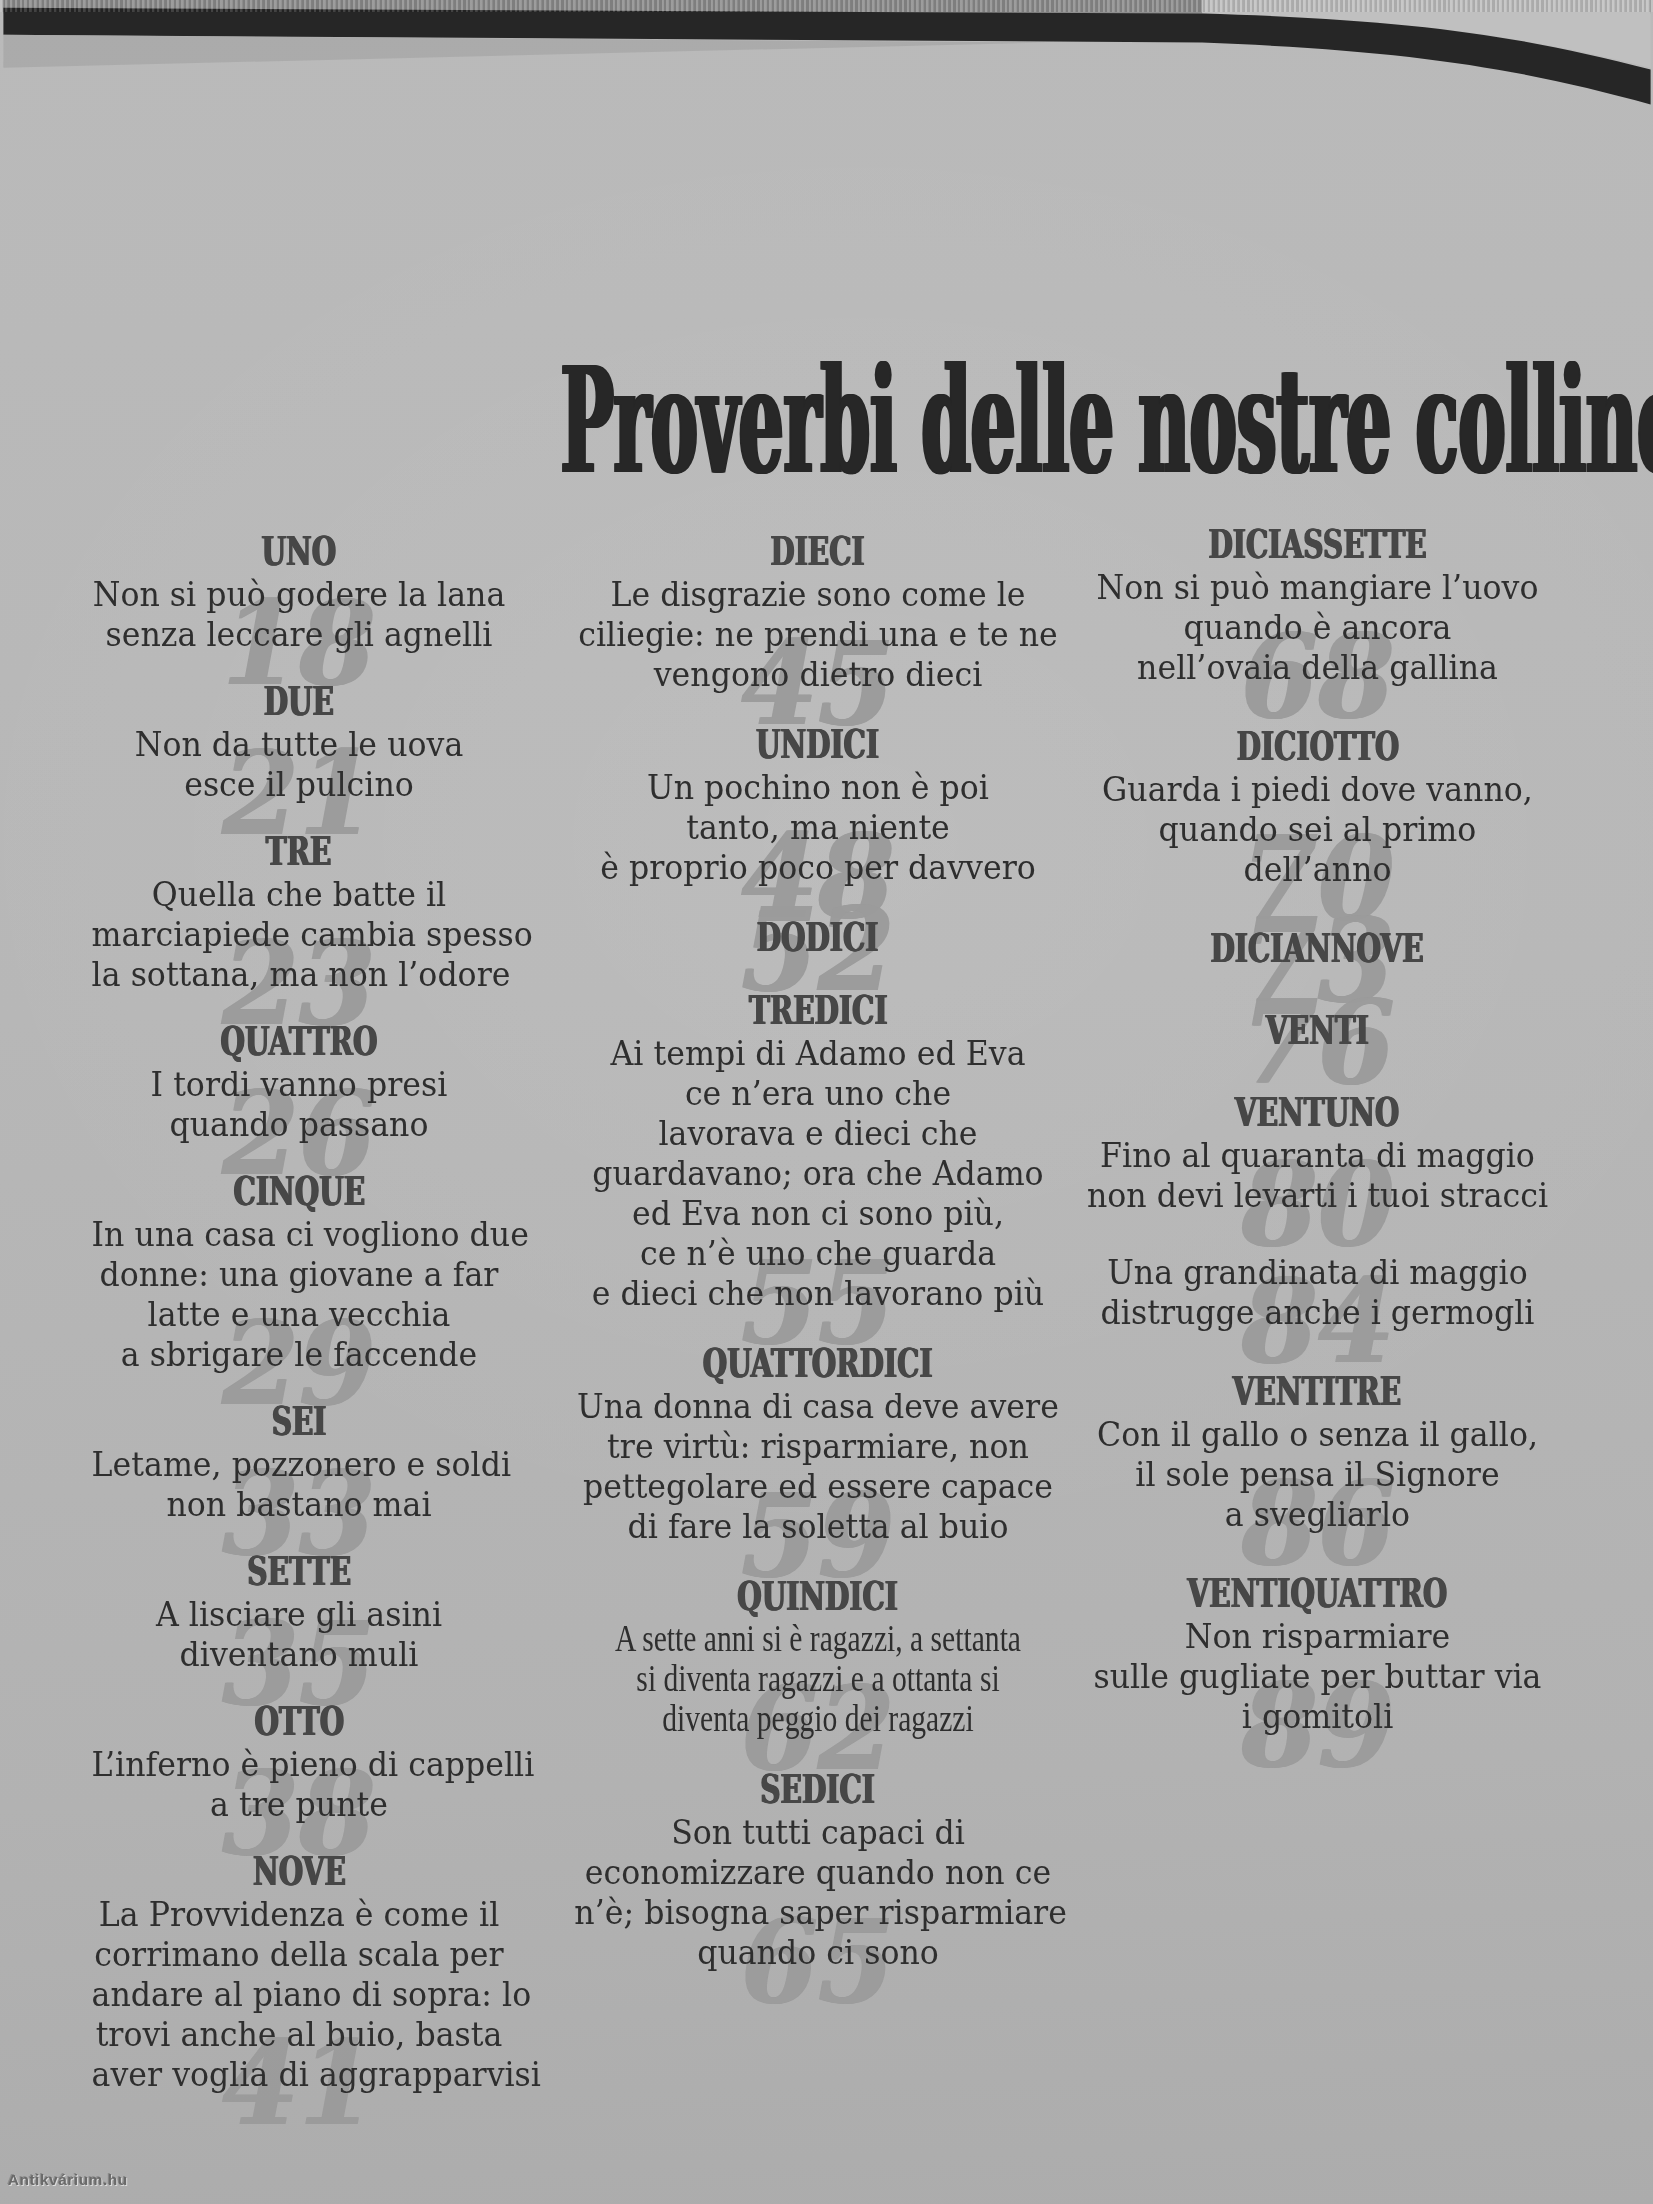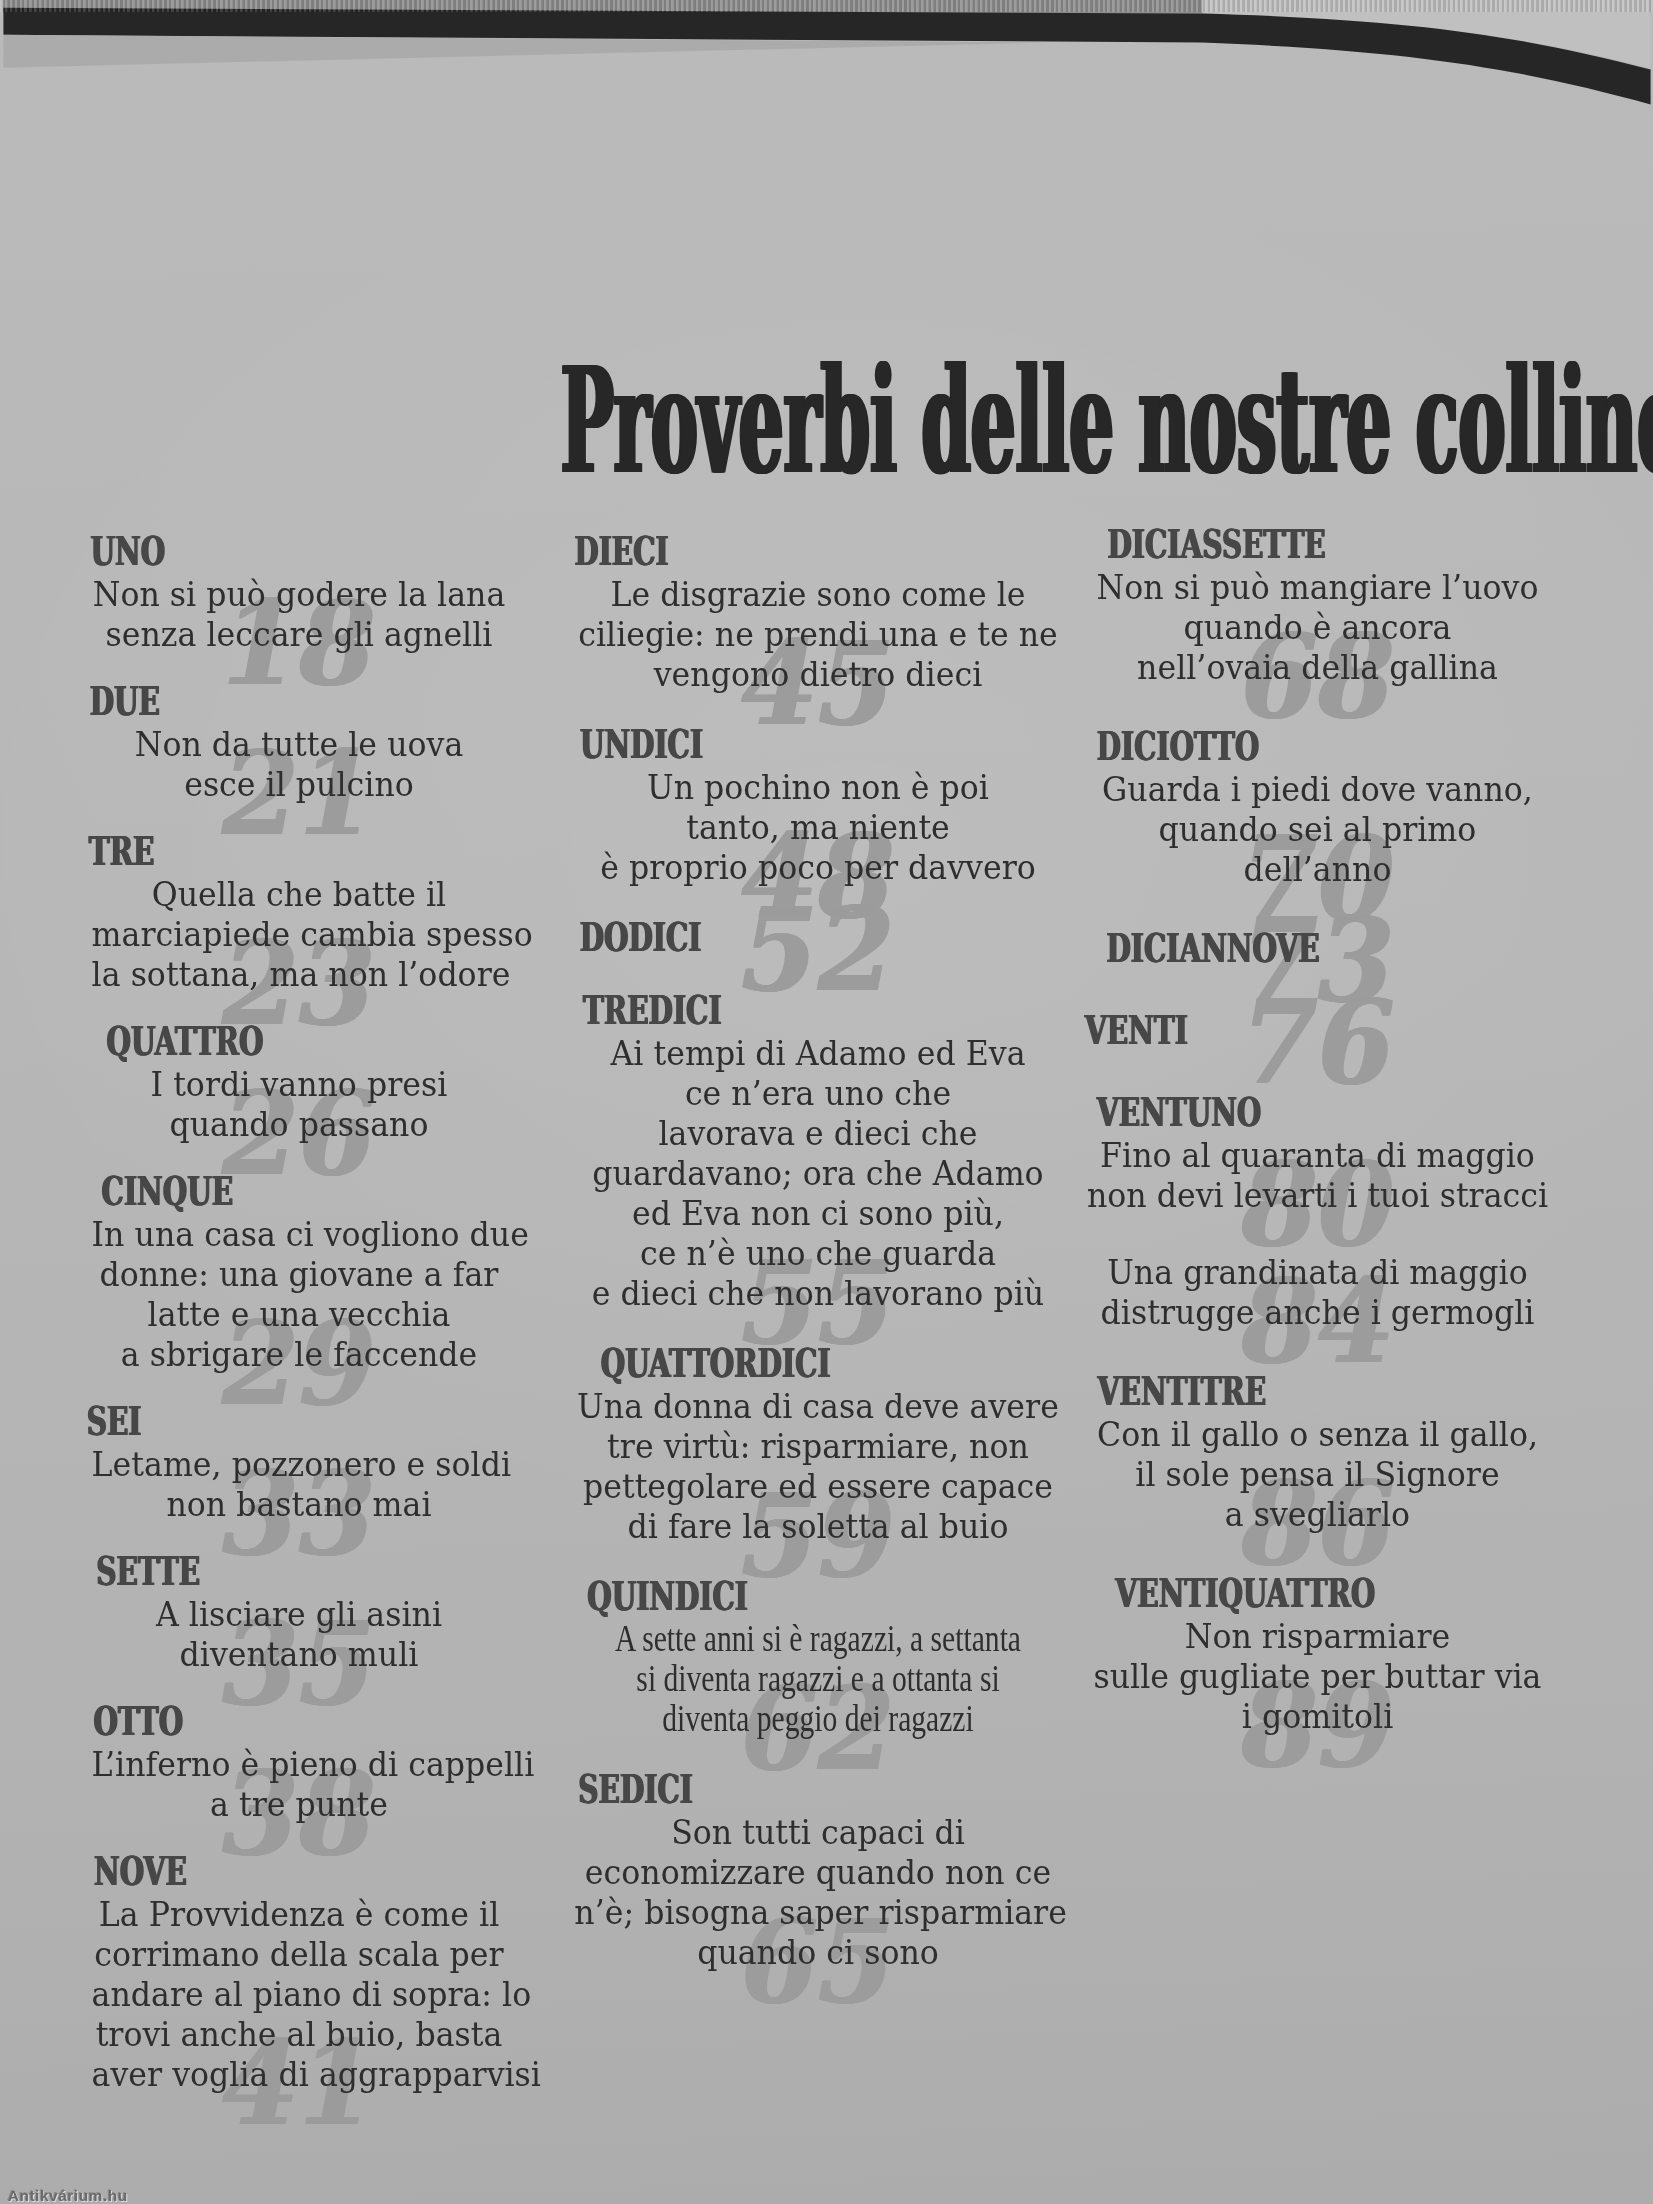--- a/index.html
+++ b/index.html
@@ -30,21 +30,21 @@
   }
   .col{position:absolute;}
   .col-1{left:76px;top:529px;width:446px;}
   .col-2{left:556px;top:529px;width:524px;}
   .col-3{left:1065px;top:522px;width:505px;}
   .col-1 .proverb{margin-bottom:25px;}
   .col-2 .proverb{margin-bottom:28px;}
   .col-3 .proverb{margin-bottom:37px;}
   .proverb{position:relative;}
   .proverb-heading{
-    text-align:left;font-size:39px;line-height:45px;font-weight:bold;color:#474747;
+    text-align:center;font-size:39px;line-height:45px;font-weight:bold;color:#474747;
     white-space:nowrap;
   }
   .proverb-heading .cond{
     display:inline-block;transform:scaleX(0.72);transform-origin:center;
     text-shadow:1px 0 currentColor,-1px 0 currentColor;
   }
   .proverb-line{
     text-align:center;font-size:34px;line-height:40px;color:#2e2e2e;
     white-space:nowrap;transform:scaleX(0.93);transform-origin:center;
   }
@@ -52,21 +52,21 @@
     font-family:"Liberation Serif", serif;font-size:37px;transform:scaleX(0.80);
   }
   .page-num{
     position:absolute;left:50%;bottom:-47px;
     transform:translateX(-50%) scale(0.95,1);
     font-size:116px;line-height:1;font-weight:bold;font-style:italic;
     color:#9b9b9b;opacity:.95;white-space:nowrap;
     text-shadow:1px 0 currentColor,-1px 0 currentColor;
   }
   .site-watermark{
-    position:absolute;left:7.8px;bottom:0;
+    position:absolute;left:7.8px;bottom:16px;
     font-family:"Liberation Sans", sans-serif;font-weight:bold;font-size:15.5px;
     color:#6a6a6a;letter-spacing:0.5px;
     text-shadow:1px 1px 0 rgba(225,225,225,.9), -1px -1px 0 rgba(70,70,70,.3);
   }
 </style>
 </head>
 <body>
 
 <div class="page">
 

